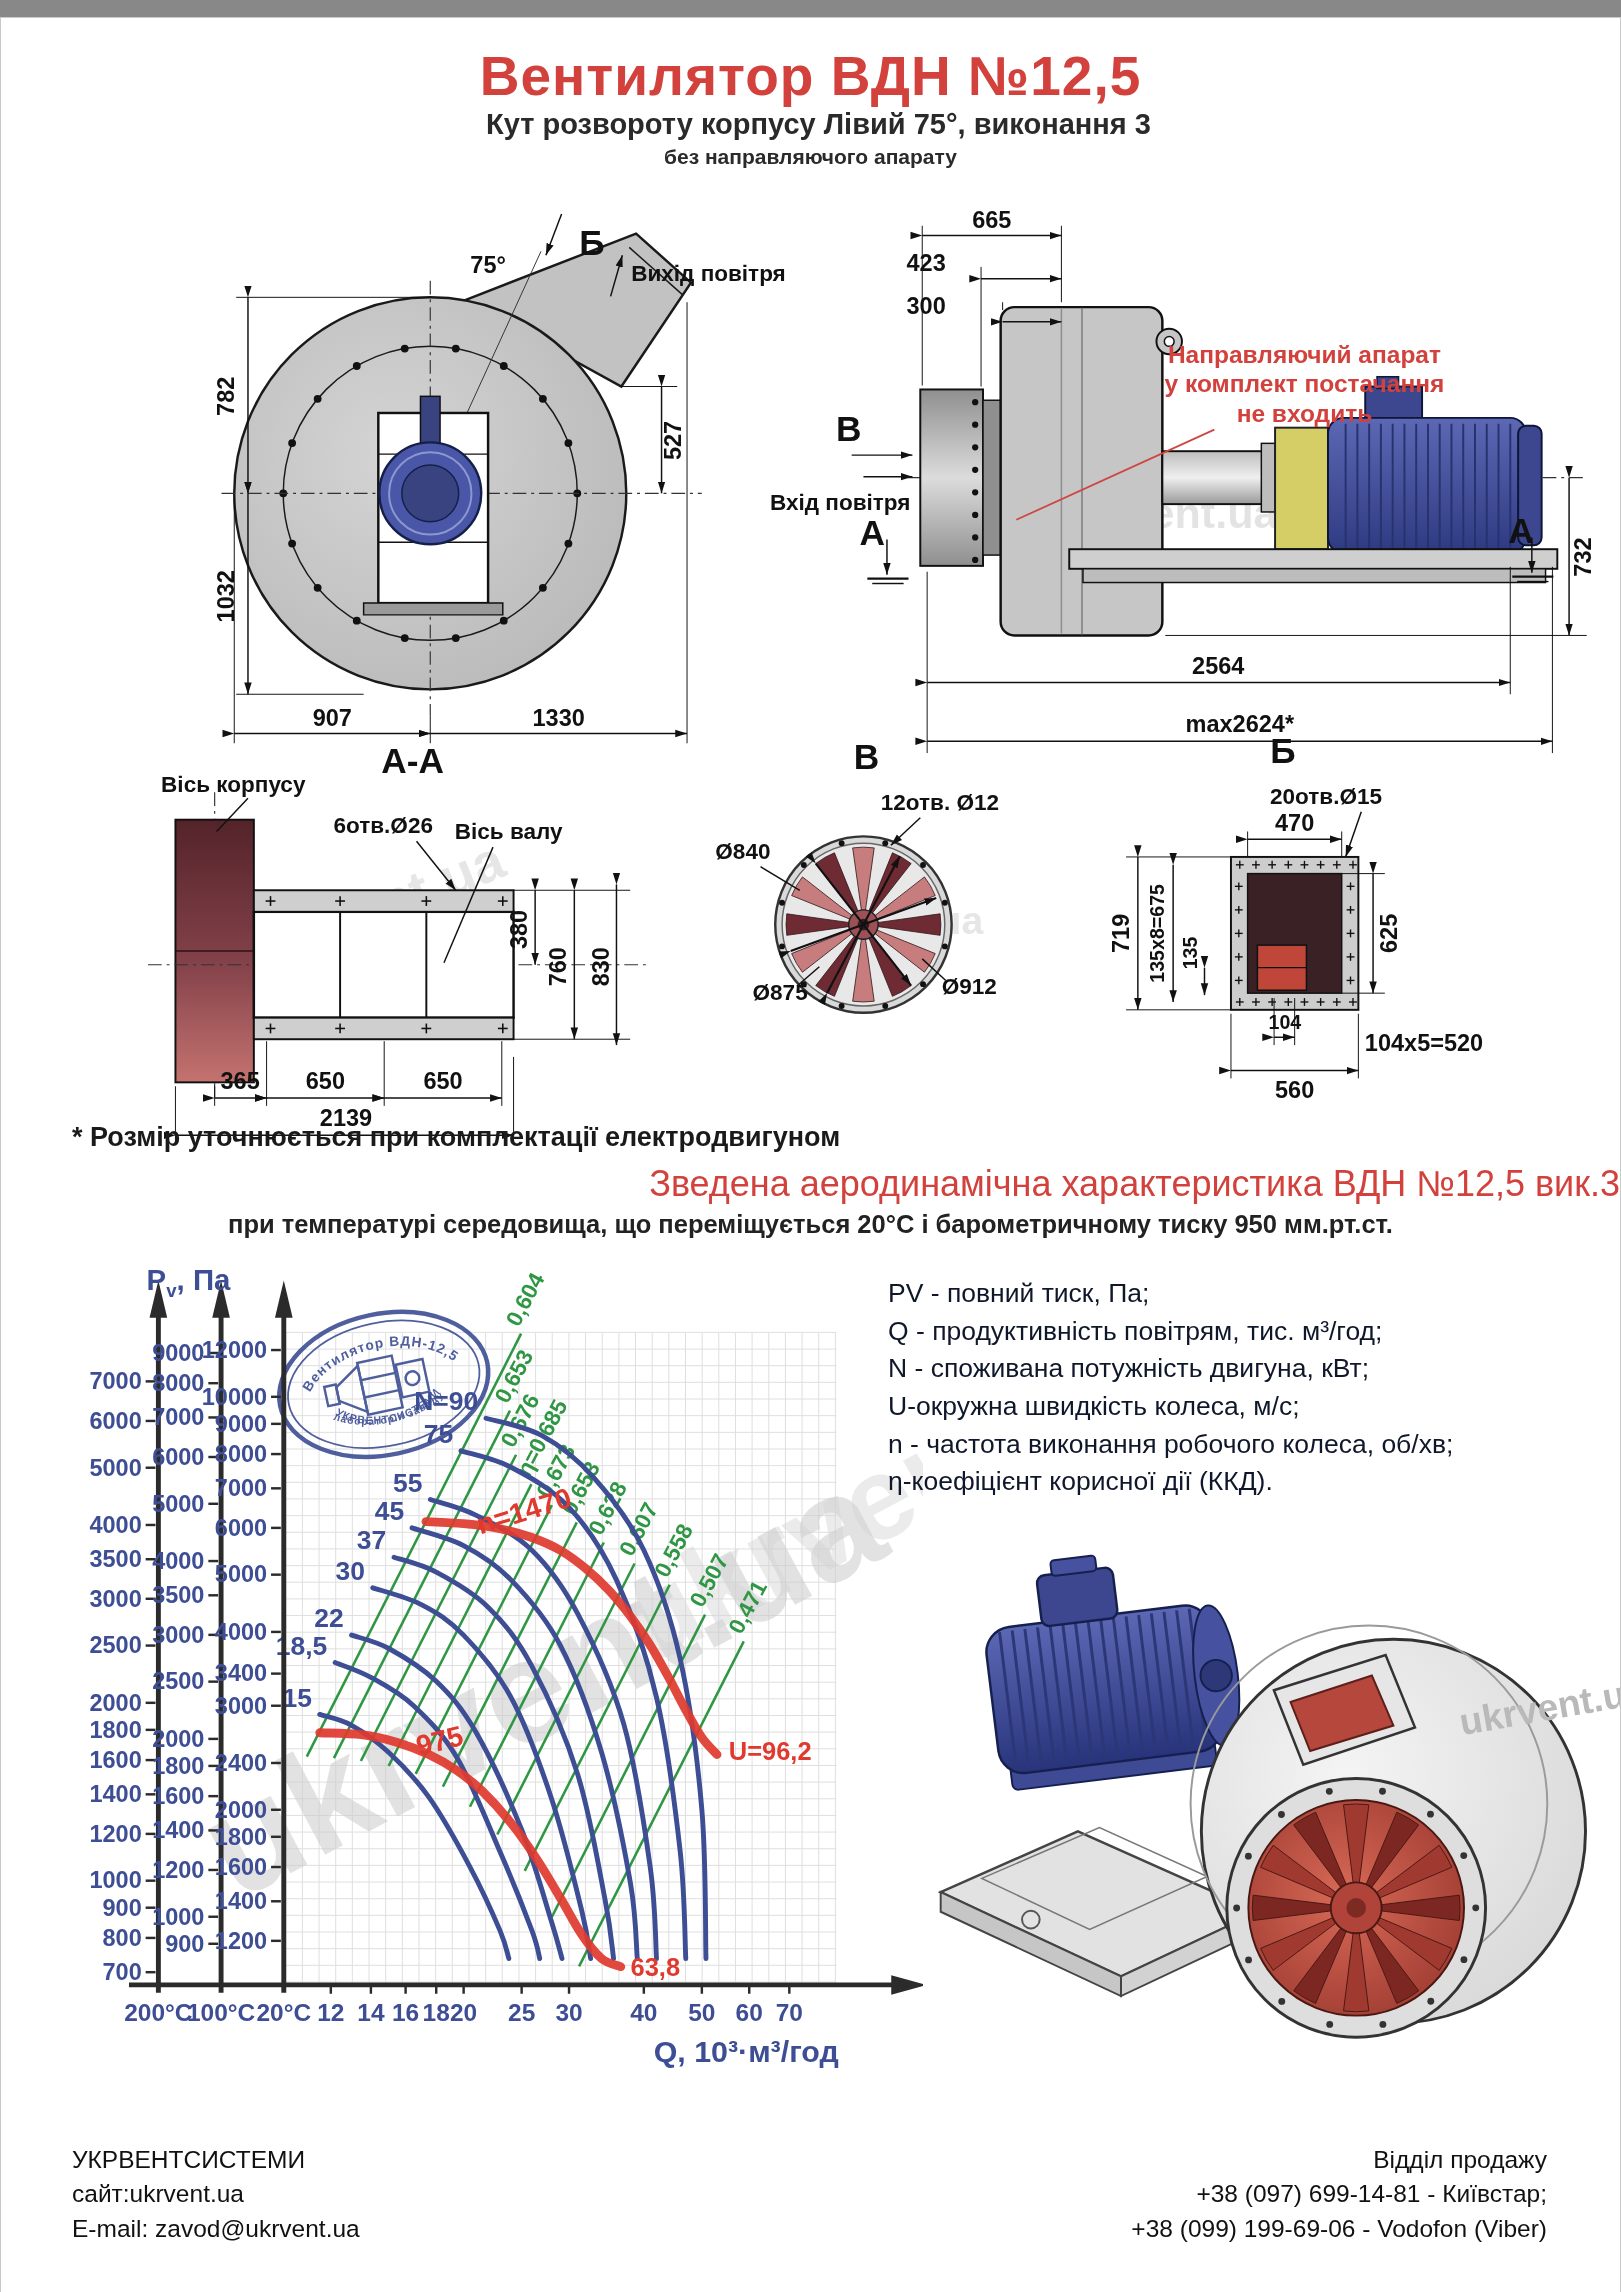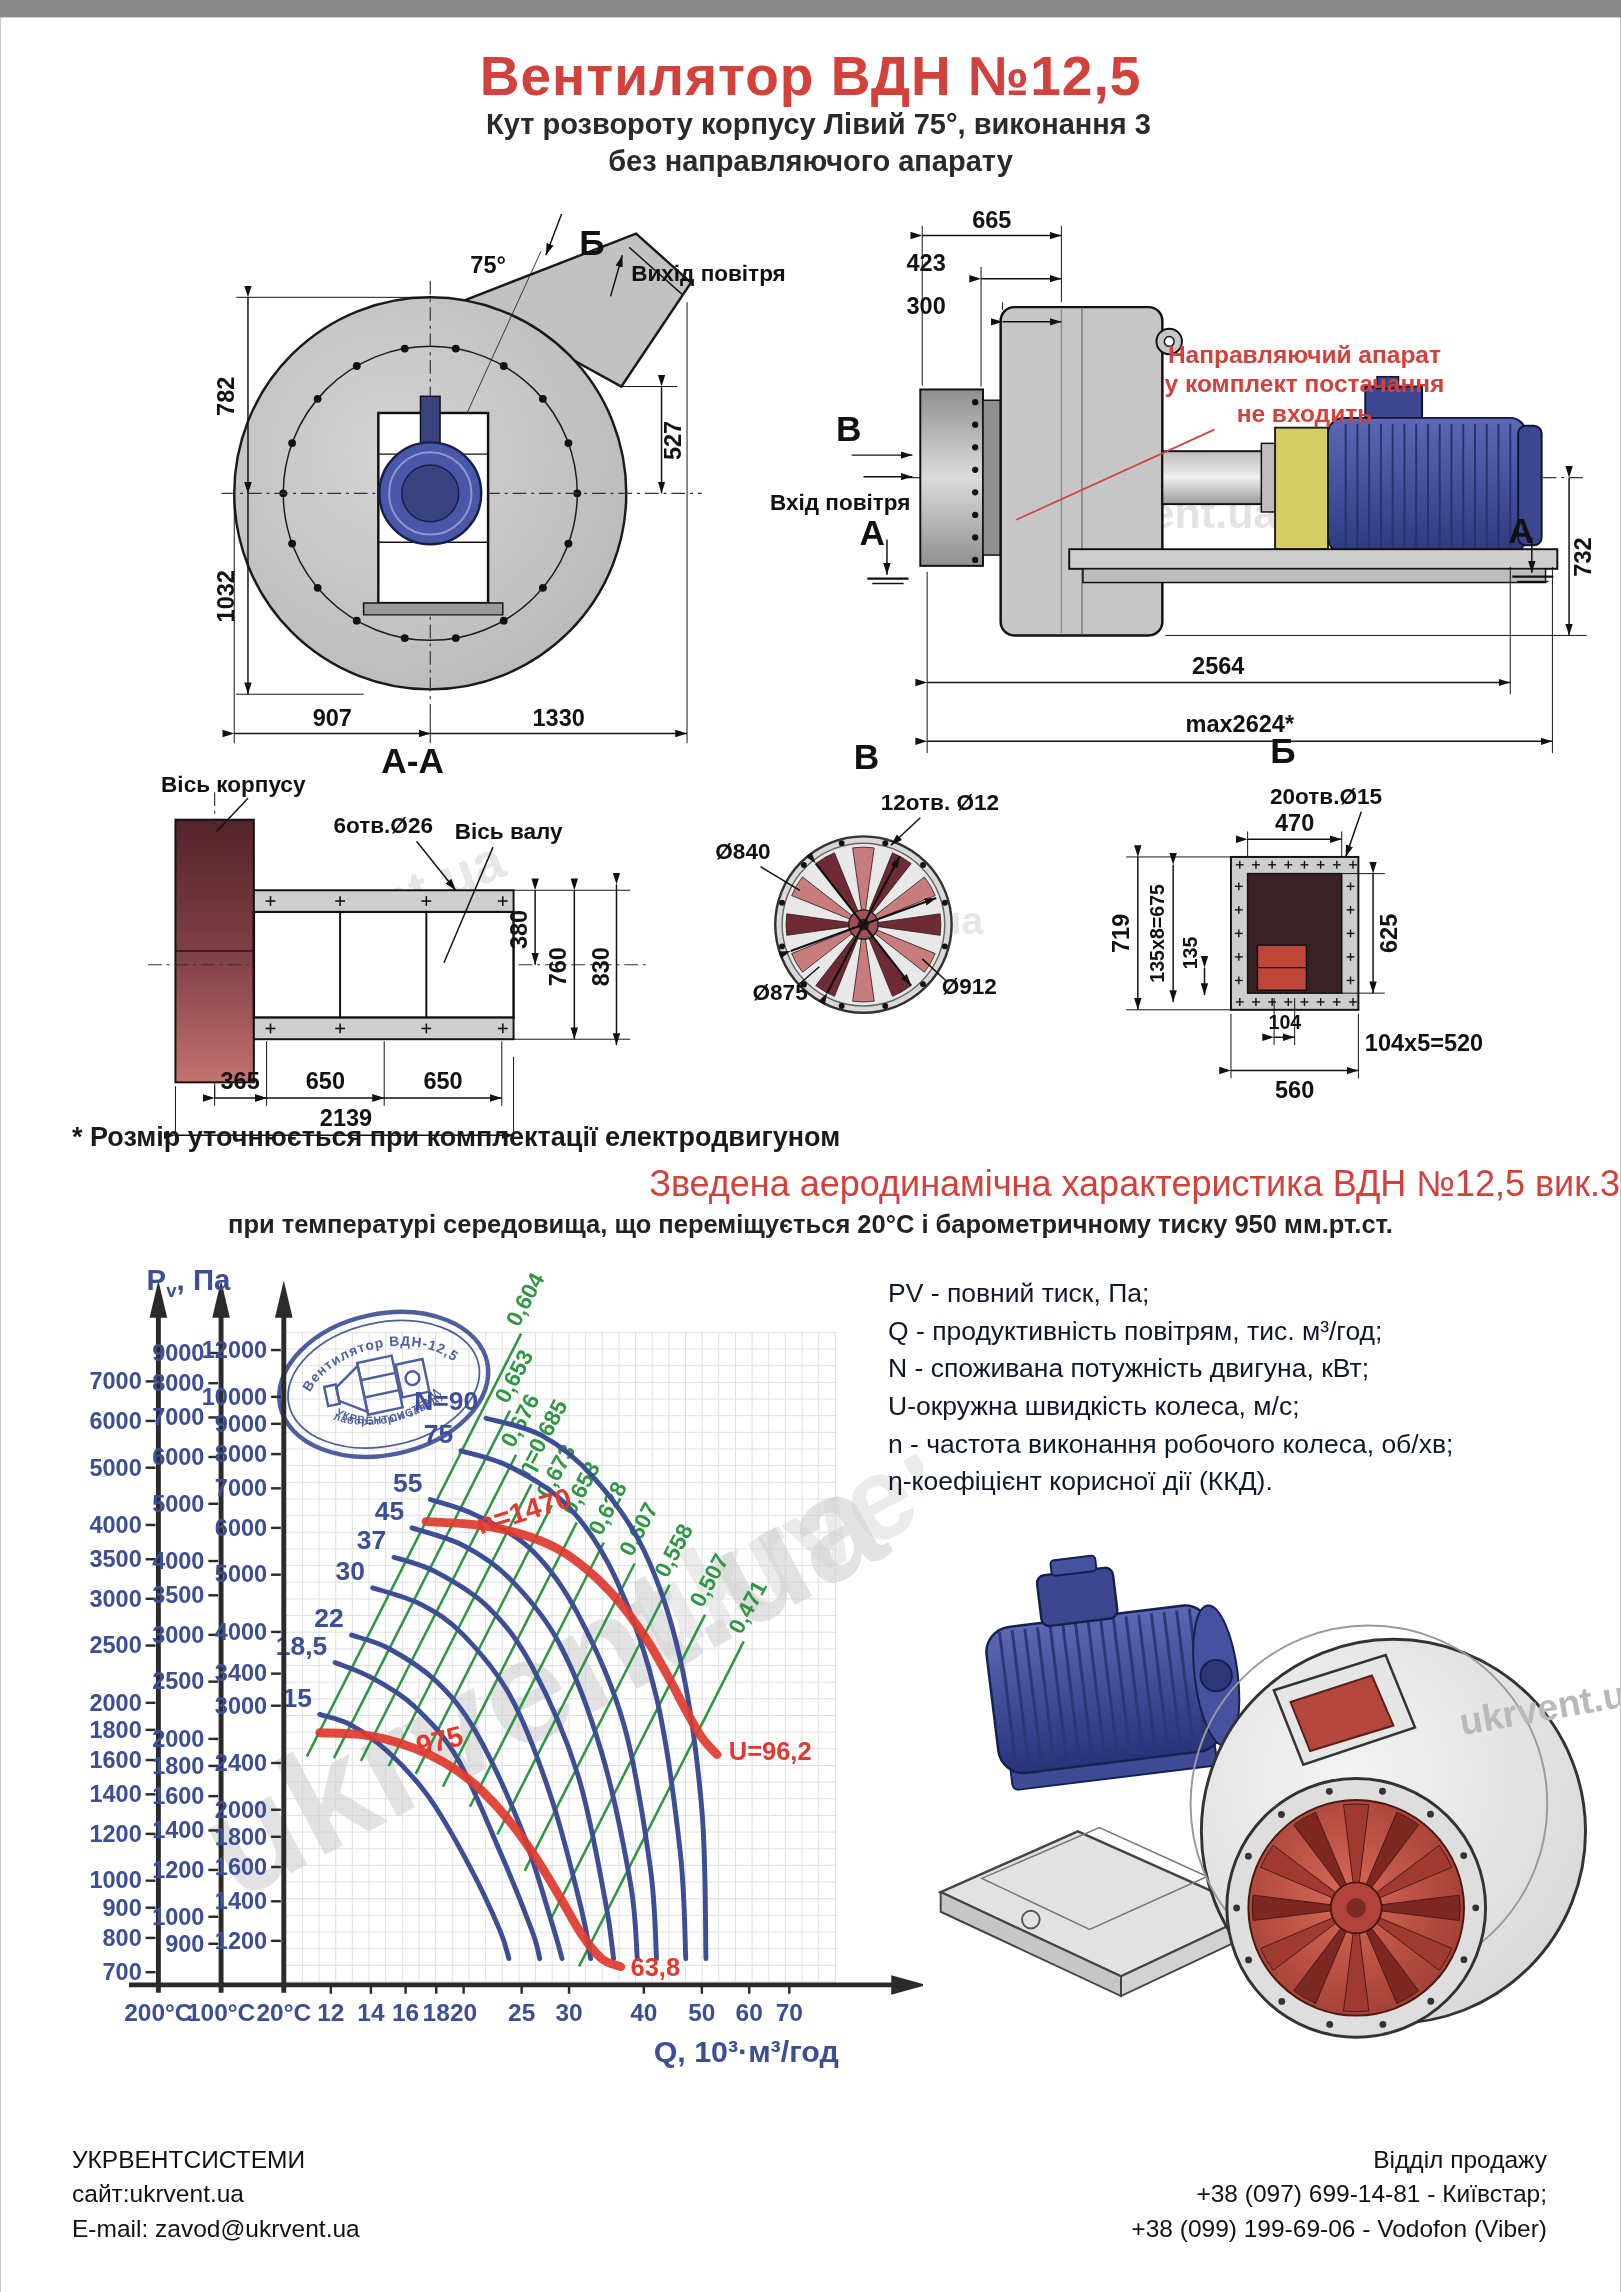--- a/index.html
+++ b/index.html
@@ -1,21 +1,21 @@
 <!DOCTYPE html>
 <html><head>
 <meta charset="utf-8">
 <style>
   html,body{margin:0;padding:0;background:#888;}
   .page{position:relative;width:1621px;height:2293px;background:#fff;margin:17px auto;
         font-family:"Liberation Sans",sans-serif;overflow:hidden;border:1px solid #c9c9c9;box-sizing:border-box;}
   .abs{position:absolute;}
   .title{left:0;right:0;top:25.5px;text-align:center;font-size:55px;font-weight:bold;color:#d2413c;letter-spacing:1px;}
   .sub1{left:16px;right:0;top:90px;text-align:center;font-size:29px;font-weight:bold;color:#2a2a2a;}
-  .sub2{left:0;right:0;top:127px;text-align:center;font-size:29px;font-weight:bold;color:#2a2a2a;}
+  .sub2{left:0;right:0;top:127px;text-align:center;font-size:21px;font-weight:bold;color:#2a2a2a;}
   .footnote{left:71px;top:1104px;font-size:27px;font-weight:bold;color:#1a1a1a;}
   .chead{left:0;right:0;top:1145px;text-align:right;font-size:36px;font-weight:normal;color:#d2413c;}
   .csub{left:0;right:0;top:1192px;text-align:center;font-size:25.5px;font-weight:bold;color:#222;}
   .legend{left:887px;top:1257px;width:733px;font-size:26.5px;color:#0f172a;line-height:1.42;}
   .legend div{white-space:nowrap;}
   .footer-l{left:71px;top:2125px;font-size:24.5px;color:#111;line-height:1.4;}
   .footer-r{right:73px;top:2125px;font-size:24.5px;color:#111;line-height:1.4;text-align:right;}
   .graybar{left:0;top:2278px;width:810px;height:14.7px;background:#cdcdcd;}
   svg{font-family:"Liberation Sans",sans-serif;}
   .dim{font-size:24px;font-weight:bold;fill:#111;}

